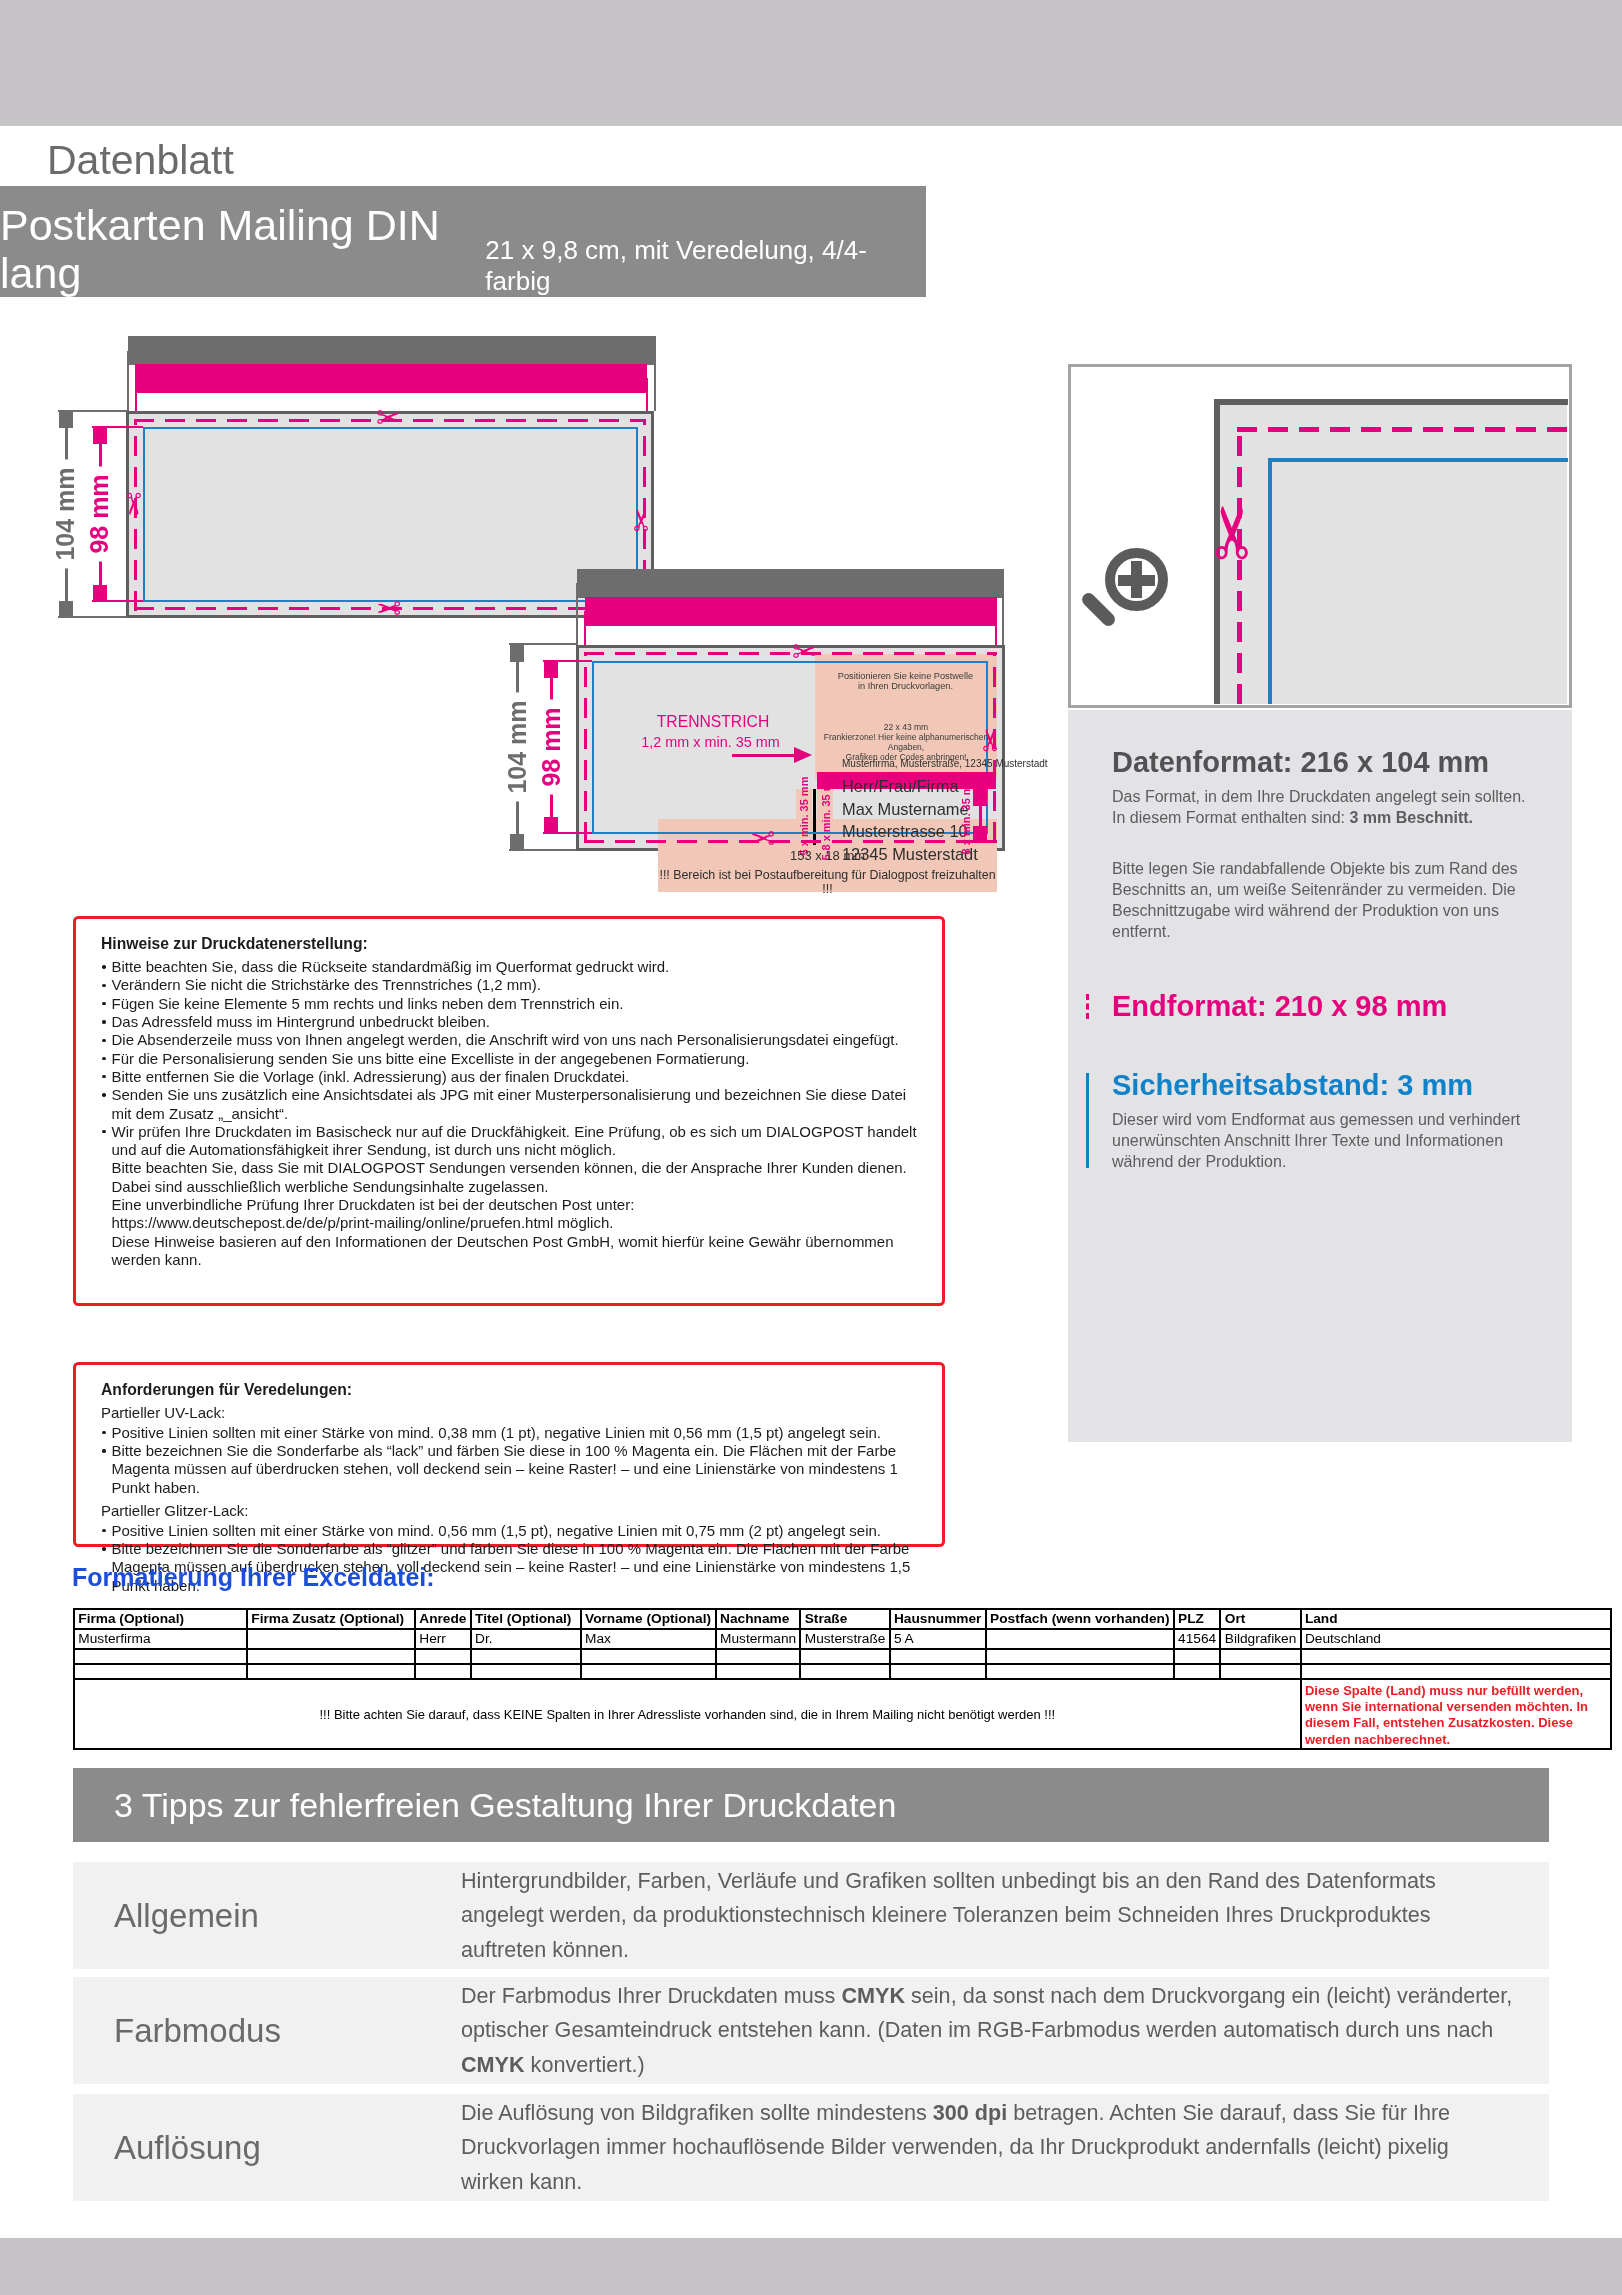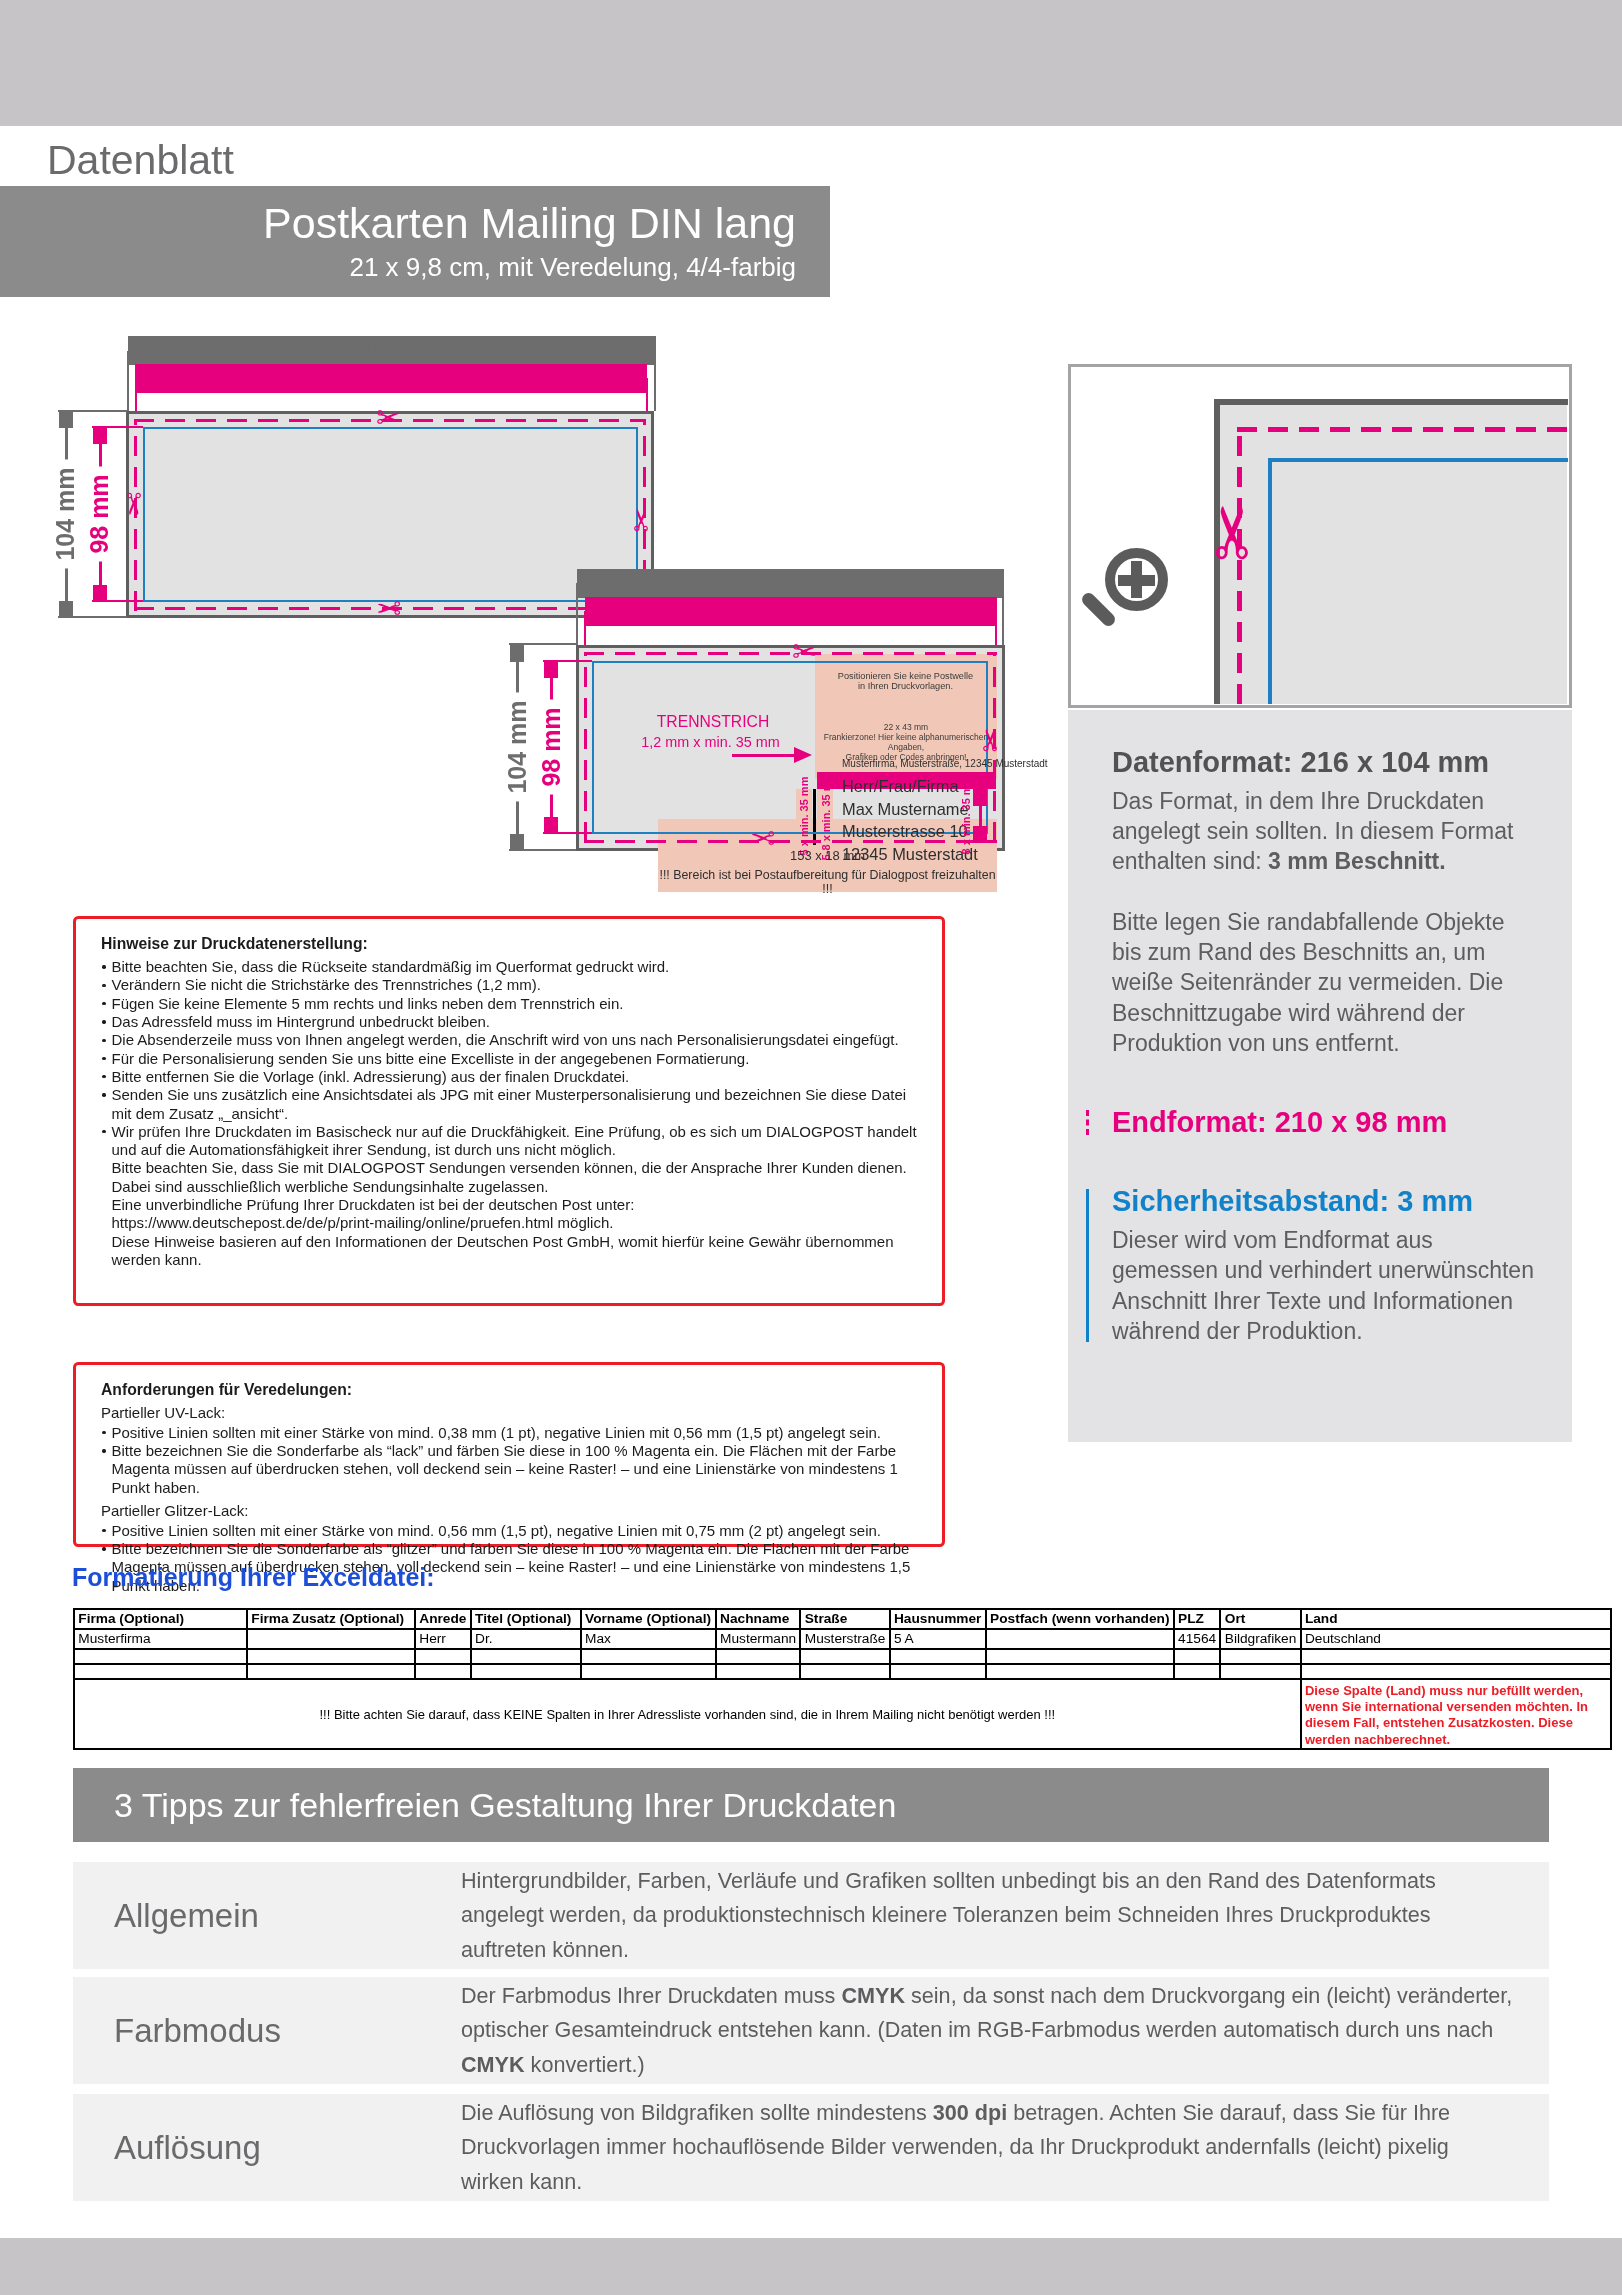--- a/index.html
+++ b/index.html
@@ -5,22 +5,22 @@
   html,body{margin:0;padding:0;background:#fff;}
   #page{position:relative;width:1623px;height:2295px;background:#ffffff;overflow:hidden;
         font-family:"Liberation Sans",sans-serif;color:#1c1c1c;}
   .abs{position:absolute;}
 
   
   .top-band{left:0;top:0;width:1623px;height:126px;background:#c6c4c7;}
   .doc-label-box{left:0;top:126px;width:330px;height:68px;background:#ffffff;
     display:flex;align-items:center;padding-left:47px;box-sizing:border-box;}
   .doc-label-box span{font-size:41px;color:#6b6b6d;}
-  .banner{left:0;top:186px;width:830px;height:111px;background:#8c8b8c;
-    display:flex;flex-direction:column;justify-content:center;align-items:flex-end;
+  .banner{left:0;top:186px;width:926px;height:111px;background:#8c8b8c;
+    display:flex;flex-direction:row;justify-content:center;align-items:flex-end;
     padding-right:34px;box-sizing:border-box;color:#fff;}
   .banner .t{font-size:43px;line-height:1.1;}
   .banner .s{font-size:26px;margin-top:3.9px;}
 
   
   .hline{position:absolute;height:2.6px;}
   .vline{position:absolute;width:2.6px;}
   .gray{background:#6d6d6d;color:#6d6d6d;}
   .mag{background:#e6007e;color:#e6007e;}
   .hdim{position:absolute;display:flex;align-items:center;}
@@ -51,21 +51,21 @@
   .bullet-line .dot{flex:0 0 auto;width:3.3px;height:3.3px;border-radius:50%;background:#1c1c1c;margin:7.2px 5.9px 0 1.3px;}
   .cont{padding-left:10.5px;}
   .prels{white-space:pre-line;}
   .subhead{font-weight:normal;margin-top:5.2px;margin-bottom:1.3px;}
 
   
   .detail-box{left:1068px;top:364px;width:504px;height:344px;background:#fff;border:3.9px solid #a5a3a6;box-sizing:border-box;}
   .info-panel{left:1068px;top:710px;width:504px;height:732px;background:#e3e2e4;box-sizing:border-box;
     padding:36px 36px 0 44px;color:#5d5c5e;}
   .info-panel h3{margin:0 0 6.5px 0;font-size:29px;color:#525254;}
-  .info-panel p{margin:0;font-size:23px;line-height:1.32;}
+  .info-panel p{margin:0;font-size:16px;line-height:1.32;}
   .ip-sec{position:relative;}
   .vrule-d{position:absolute;left:-26px;top:3.9px;bottom:3.9px;border-left:3.9px dashed #e6007e;}
   .vrule-s{position:absolute;left:-26px;top:3.9px;bottom:3.9px;border-left:3.9px solid #1082c9;}
   .mag-t{color:#e6007e !important;}
   .blue-t{color:#1082c9 !important;}
   .b{font-weight:bold;}
 
   
   .mag-circle{position:absolute;width:63px;height:63px;border:10.5px solid #5b5b5b;border-radius:50%;box-sizing:border-box;}
   .mag-handle{position:absolute;width:41px;height:13px;background:#5b5b5b;border-radius:6.5px;transform:rotate(45deg);}

